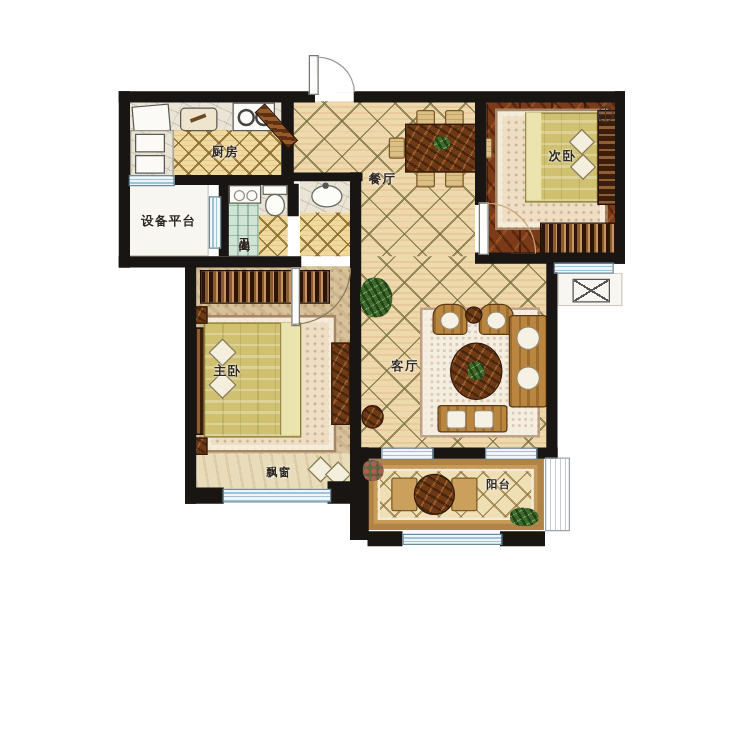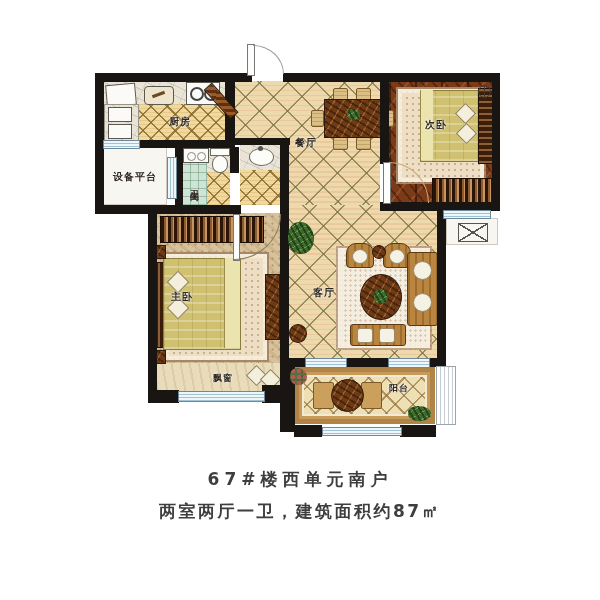--- a/index.html
+++ b/index.html
@@ -231,24 +231,22 @@
   <div class="arc" style="left:234px;top:214px;width:46px;height:45px;border-right:1.5px solid #8a7a60;border-bottom:1.5px solid #8a7a60;border-radius:0 0 100% 0;"></div>
   <div class="leaf" style="left:383px;top:162px;width:6px;height:40px;"></div>
   <div class="arc" style="left:389px;top:162px;width:39px;height:40px;border-top:1.5px solid #caa87a;border-right:1.5px solid #caa87a;border-radius:0 100% 0 0;"></div>
 
   <div class="plant" style="left:288px;top:222px;width:26px;height:32px;"></div>
   <div class="plant" style="left:290px;top:368px;width:17px;height:17px;background:#7a4a3a;background-image:radial-gradient(#b05a5a 2px, rgba(0,0,0,0) 2.4px),radial-gradient(#4a7a3a 1.5px, rgba(0,0,0,0) 2px);background-size:6px 6px,4px 4px;"></div>
   <div class="plant" style="left:408px;top:406px;width:23px;height:15px;"></div>
 
   <div class="lbl" style="left:180px;top:122px;">厨房</div>
   <div class="lbl" style="left:306px;top:143px;">餐厅</div>
-  <div class="lbl" style="left:436px;top:125px;">次卧</div>
+  <div class="lbl" style="left:450px;top:125px;">次卧</div>
   <div class="lbl" style="left:135px;top:177px;">设备平台</div>
   <div class="lbl-v" style="left:194px;top:184px;">卫生间</div>
   <div class="lbl" style="left:182px;top:297px;">主卧</div>
   <div class="lbl" style="left:324px;top:293px;">客厅</div>
   <div class="lbl lbl-sm" style="left:223px;top:378px;">飘窗</div>
   <div class="lbl lbl-sm" style="left:399px;top:388px;">阳台</div>
 
-  <div class="caption" style="top:468px;letter-spacing:5px;">67#楼西单元南户</div>
-  <div class="caption" style="top:500px;letter-spacing:2.5px;">两室两厅一卫，建筑面积约87㎡</div>
 
 </div>
 
 </body></html>

